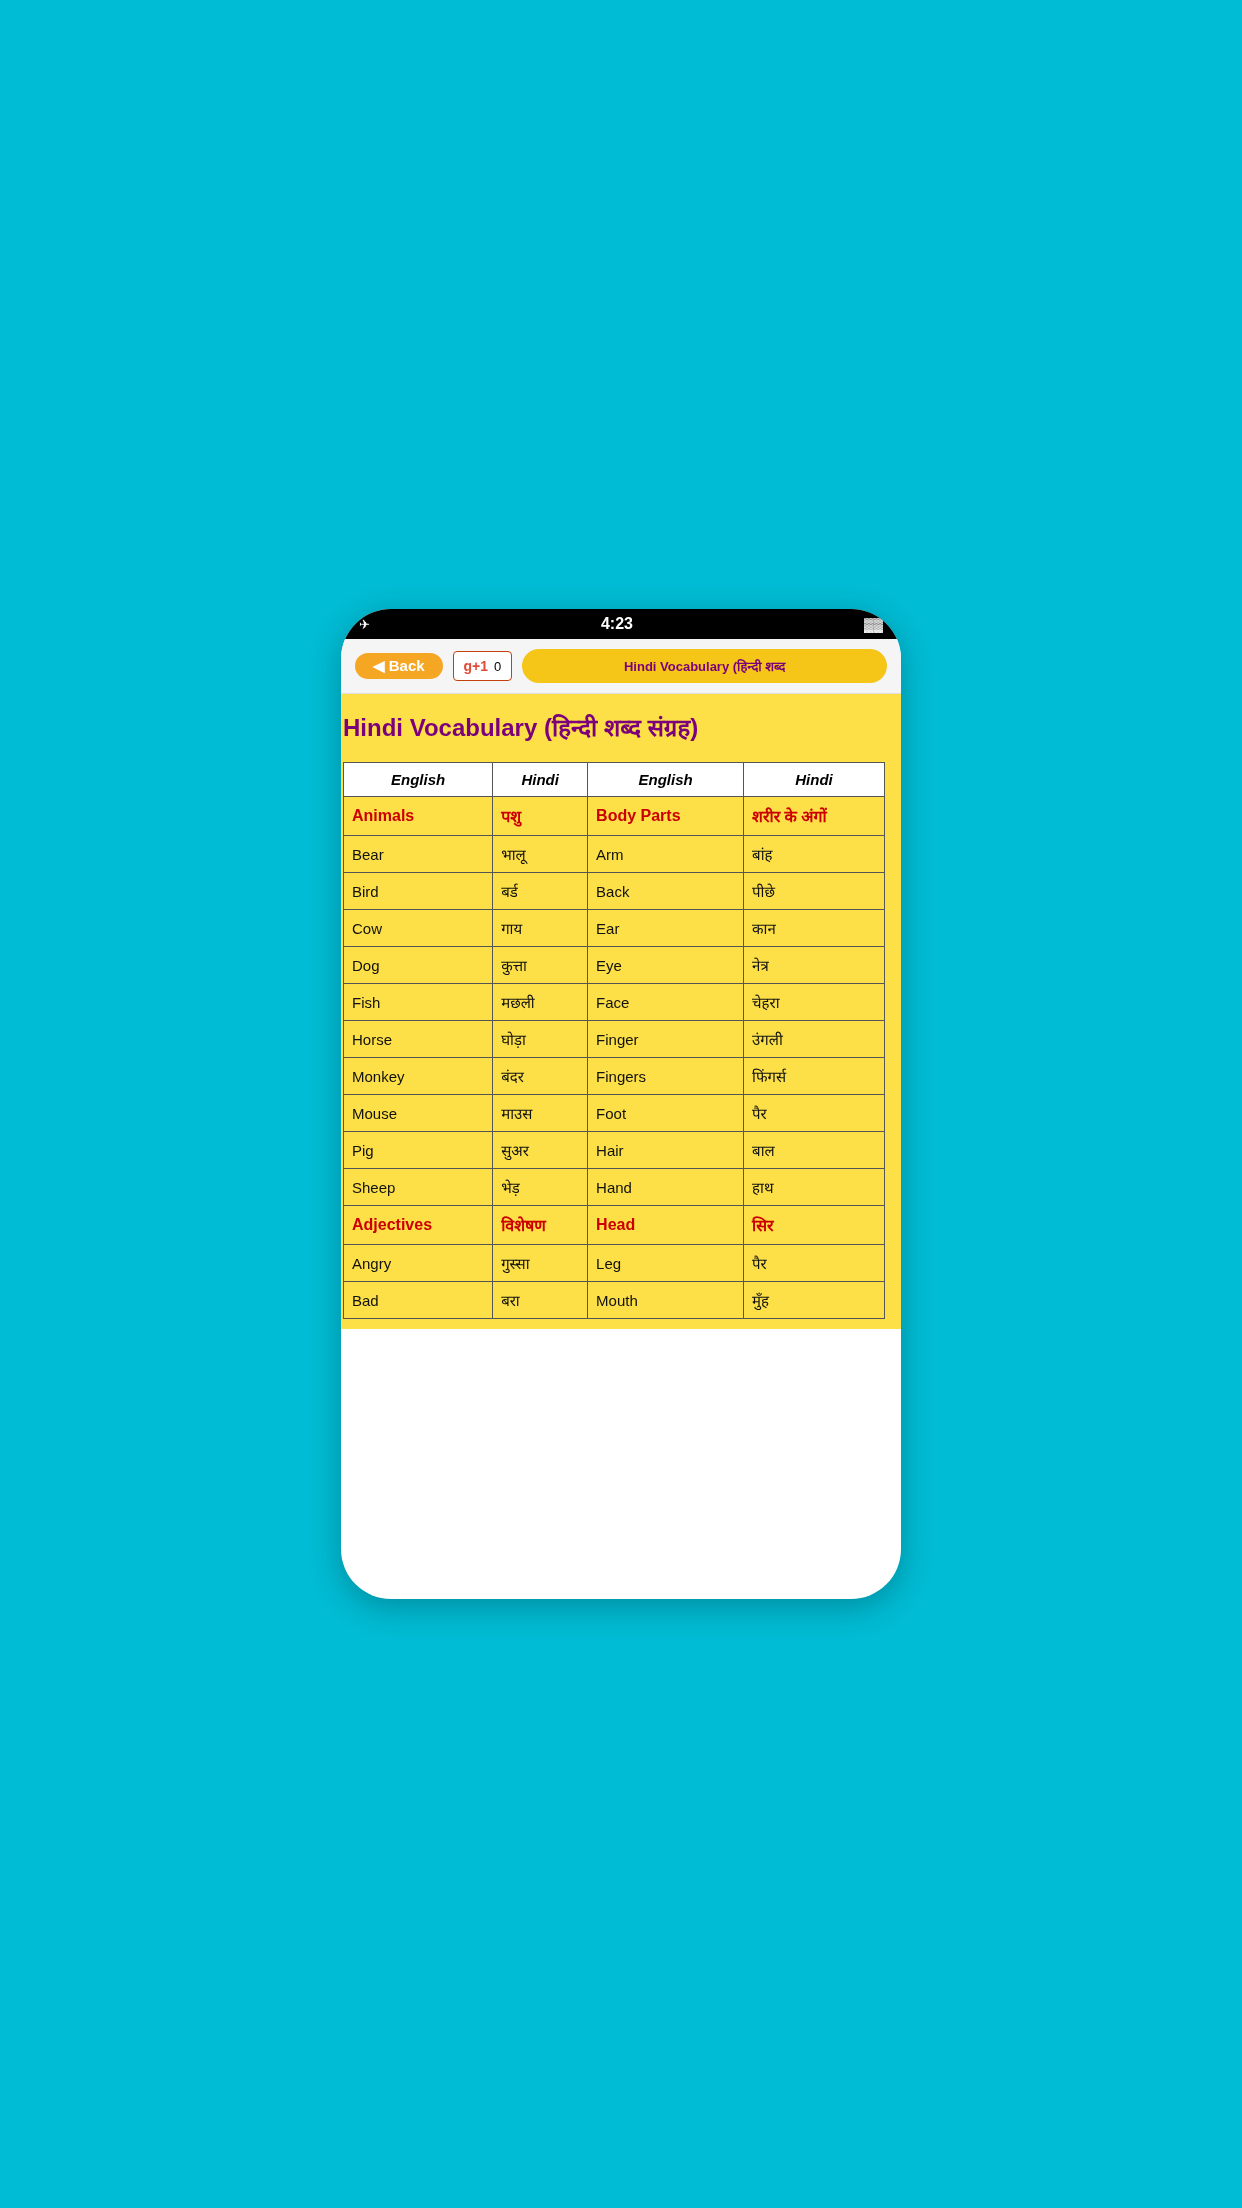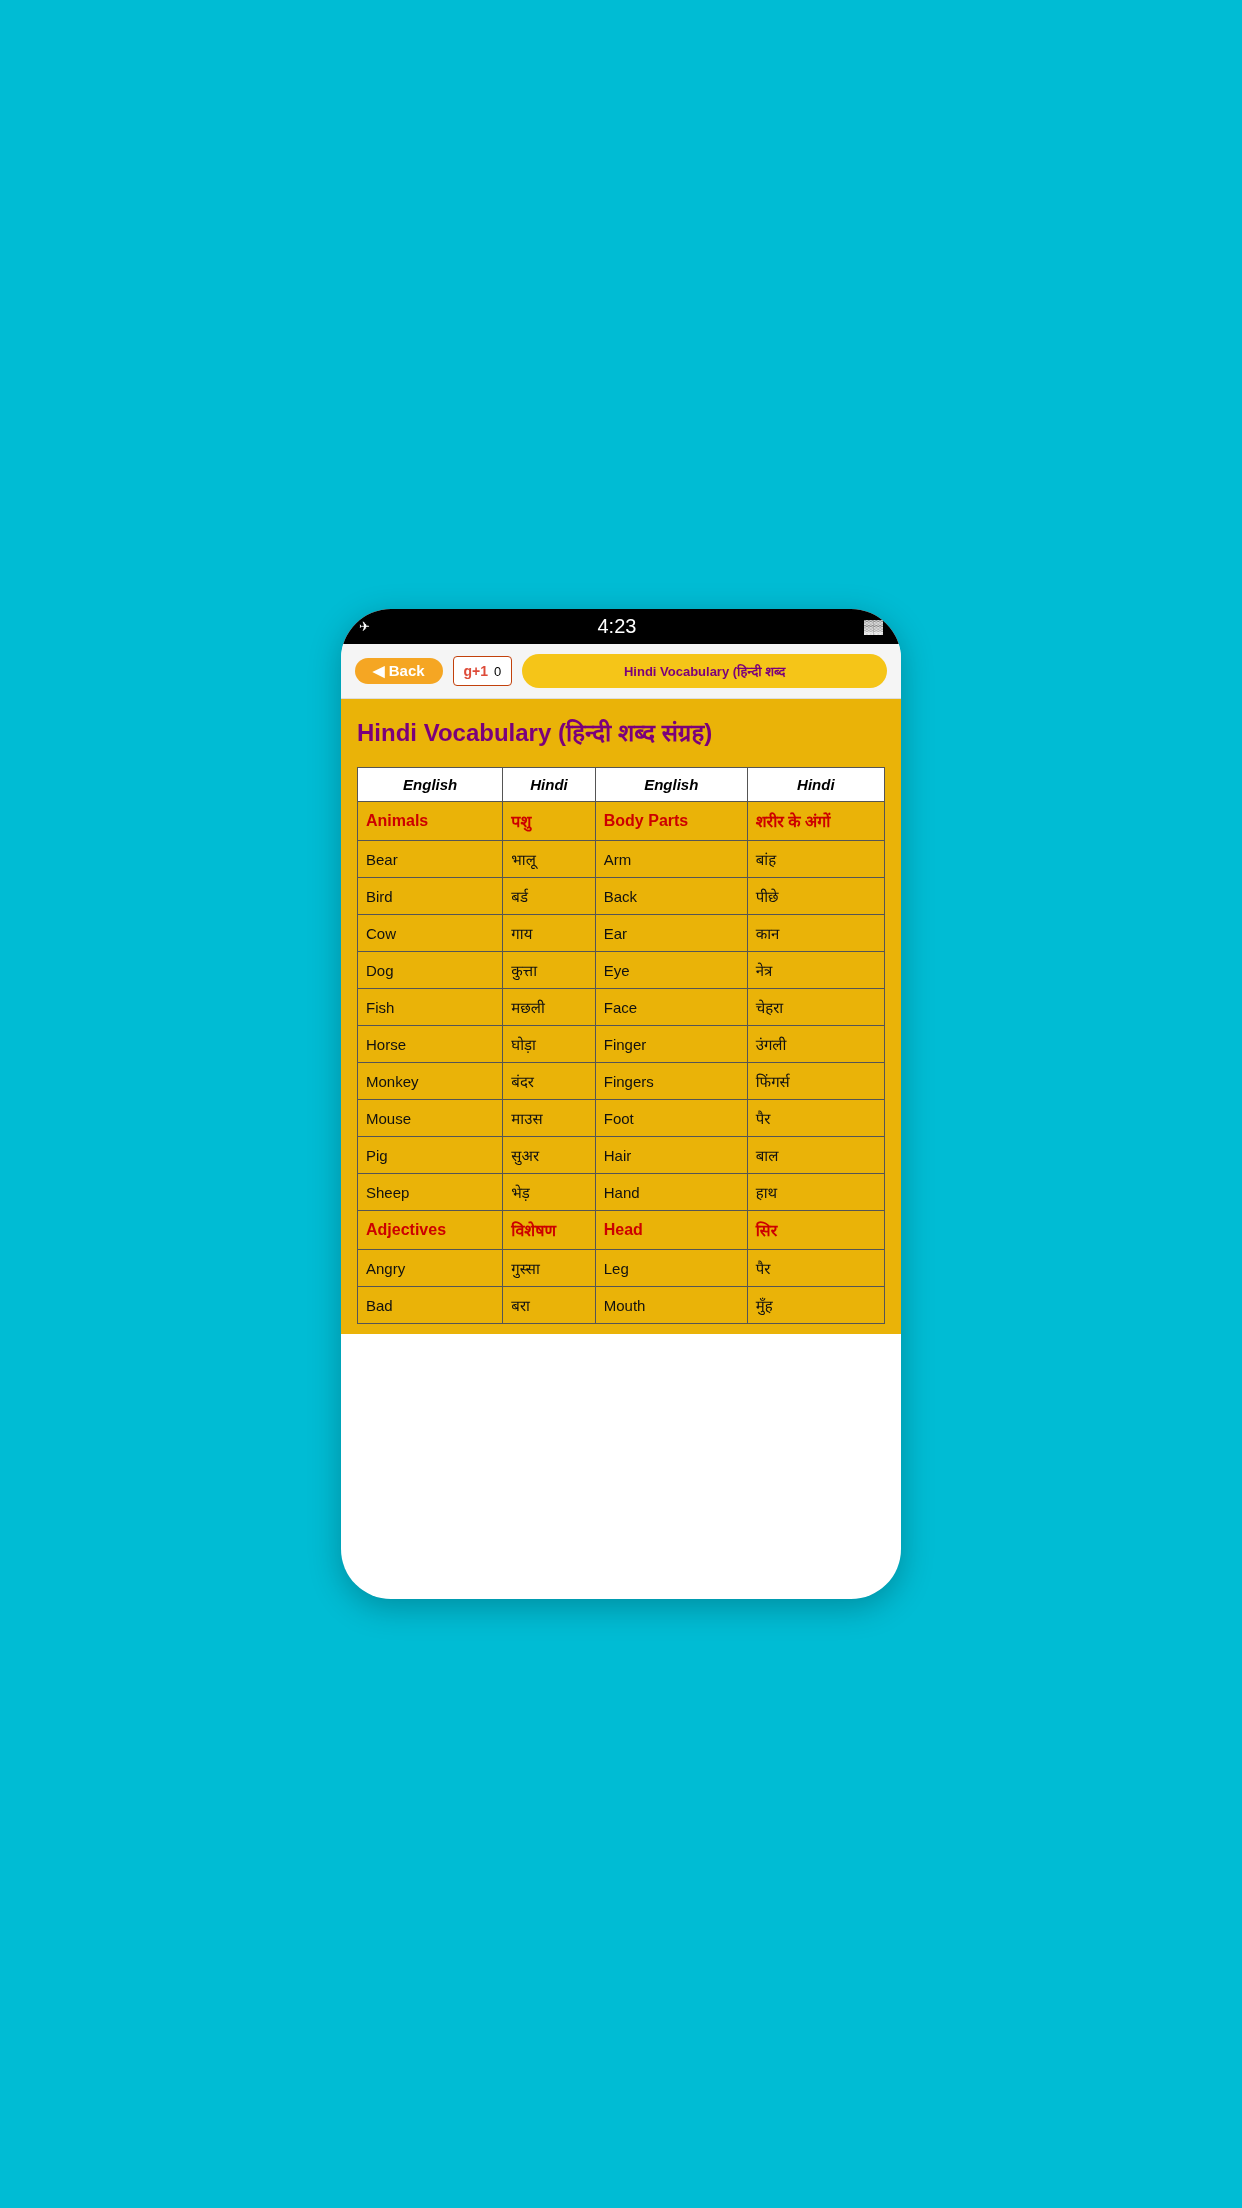--- a/index.html
+++ b/index.html
@@ -33,22 +33,22 @@
       font-size: 13px;
     }
 
     .status-bar .left-icons {
       display: flex;
       gap: 6px;
       align-items: center;
     }
 
     .status-bar .time {
-      font-size: 20px;
-      font-weight: normal;
+      font-size: 16px;
+      font-weight: bold;
     }
 
     .status-bar .right-icons {
       display: flex;
       gap: 6px;
       align-items: center;
     }
 
     .nav-bar {
       background: #f5f5f5;
@@ -97,22 +97,22 @@
       border: none;
       border-radius: 22px;
       padding: 8px 16px;
       font-size: 13px;
       font-weight: bold;
       cursor: pointer;
       flex: 1;
     }
 
     .content-area {
-      padding: 18px 16px 10px 16px;
-      background: #eab308;
+      padding: 18px 16px 10px 2px;
+      background: #fde047;
     }
 
     .page-title {
       color: #7b007b;
       font-size: 24px;
       font-weight: bold;
       margin-bottom: 18px;
       line-height: 1.35;
     }
 

